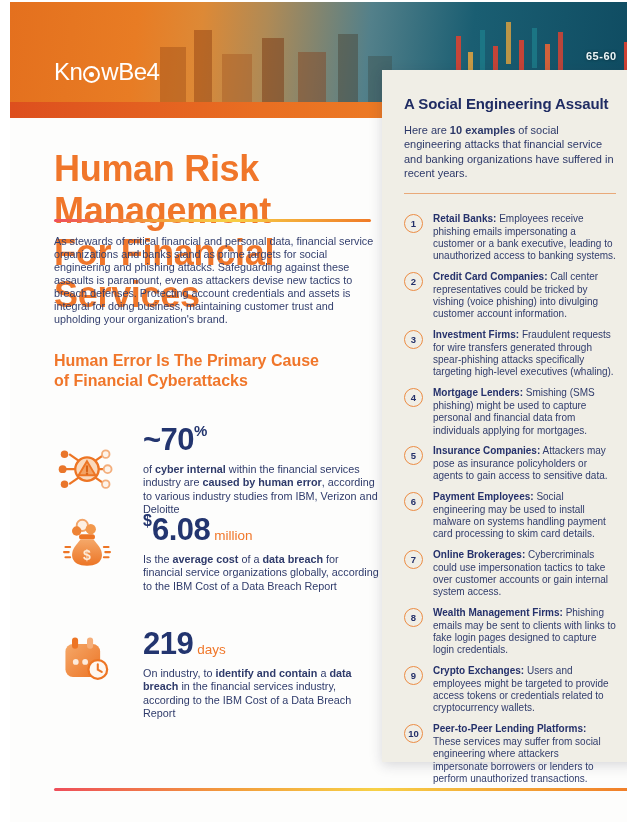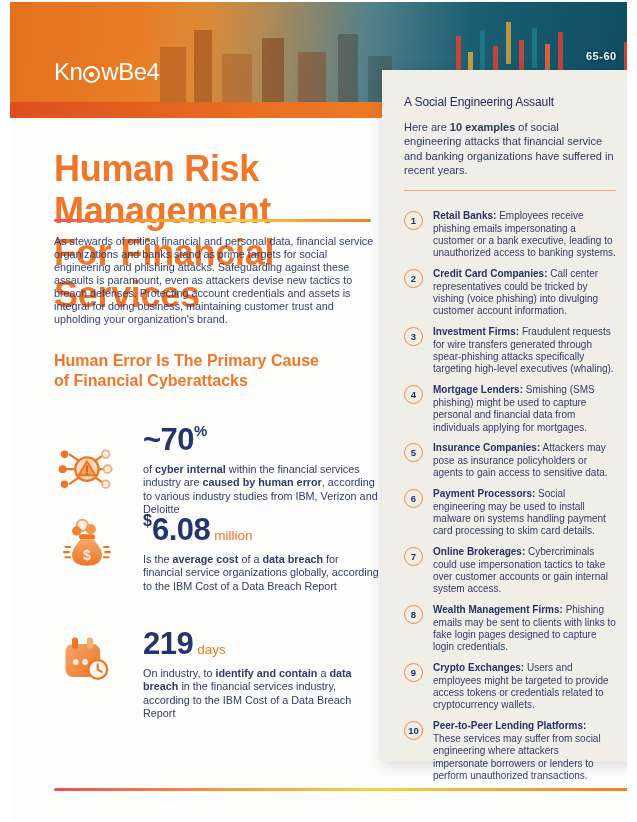--- a/index.html
+++ b/index.html
@@ -42,21 +42,21 @@
   .stat-unit { font-size:13.5px; color:#f0772a; margin-left:4px; }
   .stat-text { margin-top:5px; font-size:10.8px; line-height:1.24; color:#2f3b6b; width:238px; }
   .stat-text b, .intro b { font-weight:bold; }
 
   
   .card {
     position:absolute; left:372px; top:68px; width:256px; height:692px;
     background:#f0eee6; box-shadow:0 3px 12px rgba(40,40,60,.18);
     padding:25px 22px 18px 22px;
   }
-  .card-title { font-size:12px; font-weight:normal; color:#202c63; letter-spacing:-.1px; }
+  .card-title { font-size:15px; font-weight:bold; color:#202c63; letter-spacing:-.1px; }
   .card-intro { margin-top:11px; font-size:11px; line-height:1.3; color:#2d3969; }
   .card-divider { margin-top:13px; border:0; border-top:1px solid #e9a979; }
   .item-list { margin-top:19px; }
   .item { display:flex; gap:10px; margin-bottom:8.5px; }
   .item-num {
     flex:0 0 19px; width:19px; height:19px; border:1.4px solid #ec8c44; border-radius:50%;
     color:#23306a; font-size:9.5px; font-weight:bold; display:flex; align-items:center; justify-content:center; margin-top:1px;
   }
   .item-body { font-size:10px; line-height:1.24; color:#303c6c; }
   .item-body b { color:#25316b; }
@@ -225,21 +225,21 @@
       <div class="item">
         <div class="item-num">4</div>
         <p class="item-body"><b>Mortgage Lenders:</b> <span>Smishing (SMS phishing) might be used to capture personal and financial data from individuals applying for mortgages.</span></p>
       </div>
       <div class="item">
         <div class="item-num">5</div>
         <p class="item-body"><b>Insurance Companies:</b> <span>Attackers may pose as insurance policyholders or agents to gain access to sensitive data.</span></p>
       </div>
       <div class="item">
         <div class="item-num">6</div>
-        <p class="item-body"><b>Payment Processors:</b> <span>Social engineering may be used to install malware on systems handling payment card processing to skim card details.</span></p>
+        <p class="item-body"><b>Payment Employees:</b> <span>Social engineering may be used to install malware on systems handling payment card processing to skim card details.</span></p>
       </div>
       <div class="item">
         <div class="item-num">7</div>
         <p class="item-body"><b>Online Brokerages:</b> <span>Cybercriminals could use impersonation tactics to take over customer accounts or gain internal system access.</span></p>
       </div>
       <div class="item">
         <div class="item-num">8</div>
         <p class="item-body"><b>Wealth Management Firms:</b> <span>Phishing emails may be sent to clients with links to fake login pages designed to capture login credentials.</span></p>
       </div>
       <div class="item">

